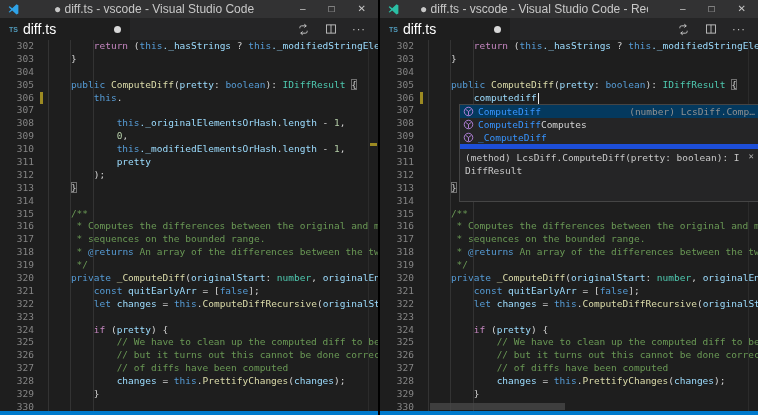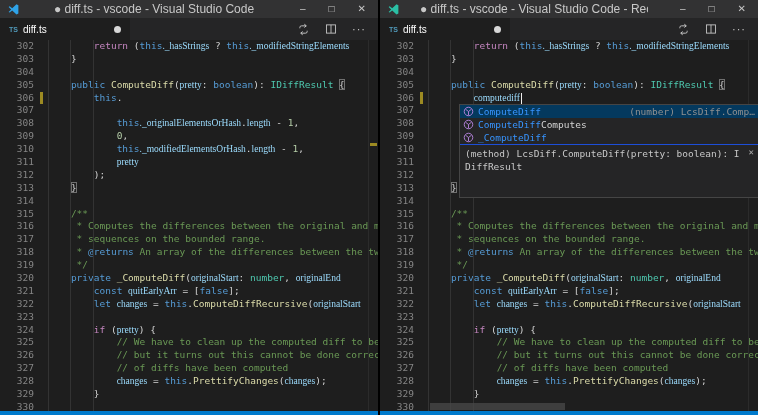--- a/index.html
+++ b/index.html
@@ -13,56 +13,56 @@
   .logo{width:13px;height:13px;margin:0 7px;flex:none;}
   .wtitle{position:absolute;left:40px;right:110px;text-align:center;font-size:12px;color:#c8c8c8;
           white-space:nowrap;overflow:hidden;}
   .controls{margin-left:auto;display:flex;align-items:center;gap:23px;padding-right:12px;z-index:2;}
   .controls span{color:#c5c5c5;font-size:10px;line-height:18px;cursor:default;}
 
   
   .tabbar{height:22px;background:#252526;display:flex;align-items:stretch;flex:none;}
   .tab{width:112px;background:#1e1e1e;display:flex;align-items:center;padding:0 9px;gap:5px;}
   .tabicon{font-size:7px;font-weight:bold;color:#519aba;flex:none;}
-  .tabname{font-size:10px;color:#ffffff;flex:1;}
+  .tabname{font-size:14px;color:#ffffff;flex:1;}
   .dirty-dot{width:7px;height:7px;border-radius:50%;background:#d8d8d8;flex:none;}
   .tab-actions{margin-left:auto;display:flex;align-items:center;gap:15px;padding-right:12px;}
   .tab-actions .act{color:#c5c5c5;display:flex;align-items:center;}
   .more{font-size:11px;letter-spacing:1px;color:#c5c5c5;line-height:10px;}
 
   
   .editor{position:relative;flex:1;overflow:hidden;background:#1e1e1e;
           font-family:"DejaVu Sans Mono",monospace;font-size:9.5px;}
   .row{display:flex;height:12.9px;line-height:12.9px;}
   .ln{width:34px;text-align:right;color:#858585;flex:none;}
   .lngap{width:14px;flex:none;}
   .txt{white-space:pre;flex:none;}
   .tk-p{color:#d4d4d4;} .tk-k{color:#569cd6;} .tk-c{color:#c586c0;} .tk-f{color:#dcdcaa;}
-  .tk-v{color:#9cdcfe;font-family:Liberation Serif, serif;} .tk-t{color:#4ec9b0;} .tk-n{color:#b5cea8;} .tk-m{color:#6a9955;}
+  .tk-v{color:#9cdcfe;} .tk-t{color:#4ec9b0;} .tk-n{color:#b5cea8;} .tk-m{color:#6a9955;}
   .tk-d{color:#569cd6;}
   .tk-b{color:#d4d4d4;outline:1px solid #707070;outline-offset:-1px;}
   .guide{position:absolute;top:0;bottom:0;width:1px;background:#333333;}
   .g0{left:48px;} .g1{left:70px;} .g2{left:93px;}
   .cursor{display:inline-block;width:1px;height:11px;background:#eeeeee;vertical-align:middle;margin-left:1px;}
   .gutter-mod{position:absolute;left:40px;top:51.6px;width:3px;height:12.9px;background:#9c8a22;}
   .ovline{position:absolute;right:9px;top:0;bottom:0;width:1px;background:#2b2b2b;}
   .ovmark{position:absolute;right:1px;top:103px;width:7px;height:3px;background:#9c8a22;}
   .hscroll{position:absolute;left:50px;bottom:1px;width:135px;height:7px;background:#4a4a4a;opacity:.75;}
 
   
   .suggest{position:absolute;left:79px;top:64px;width:298px;background:#252526;
            border:1px solid #454545;z-index:5;}
   .s-row{height:13px;display:flex;align-items:center;padding:0 3px;gap:4px;color:#d4d4d4;
          font-family:"DejaVu Sans Mono",monospace;font-size:9.5px;}
   .s-row.selected{background:#04395e;}
   .s-label{white-space:nowrap;}
   .s-match{color:#3794ff;}
   .s-detail{margin-left:auto;color:#909090;white-space:nowrap;overflow:hidden;max-width:160px;}
   .s-icon{width:11px;height:11px;flex:none;display:flex;}
-  .docs{position:relative;border-top:1px solid #1d4ed8;min-height:46px;padding:3px 14px 3px 5px;
+  .docs{position:relative;border-top:5px solid #1d4ed8;min-height:46px;padding:3px 14px 3px 5px;
         color:#c8c8c8;font-family:"DejaVu Sans Mono",monospace;font-size:9.5px;line-height:12.5px;
         word-break:break-all;background:#252526;}
   .docs-close{position:absolute;top:1px;right:4px;color:#aaaaaa;font-size:9px;cursor:default;}
 
   .statusbar{height:4px;background:#007acc;flex:none;}
 </style>
 </head>
 <body>
 
 <div class="screen">

